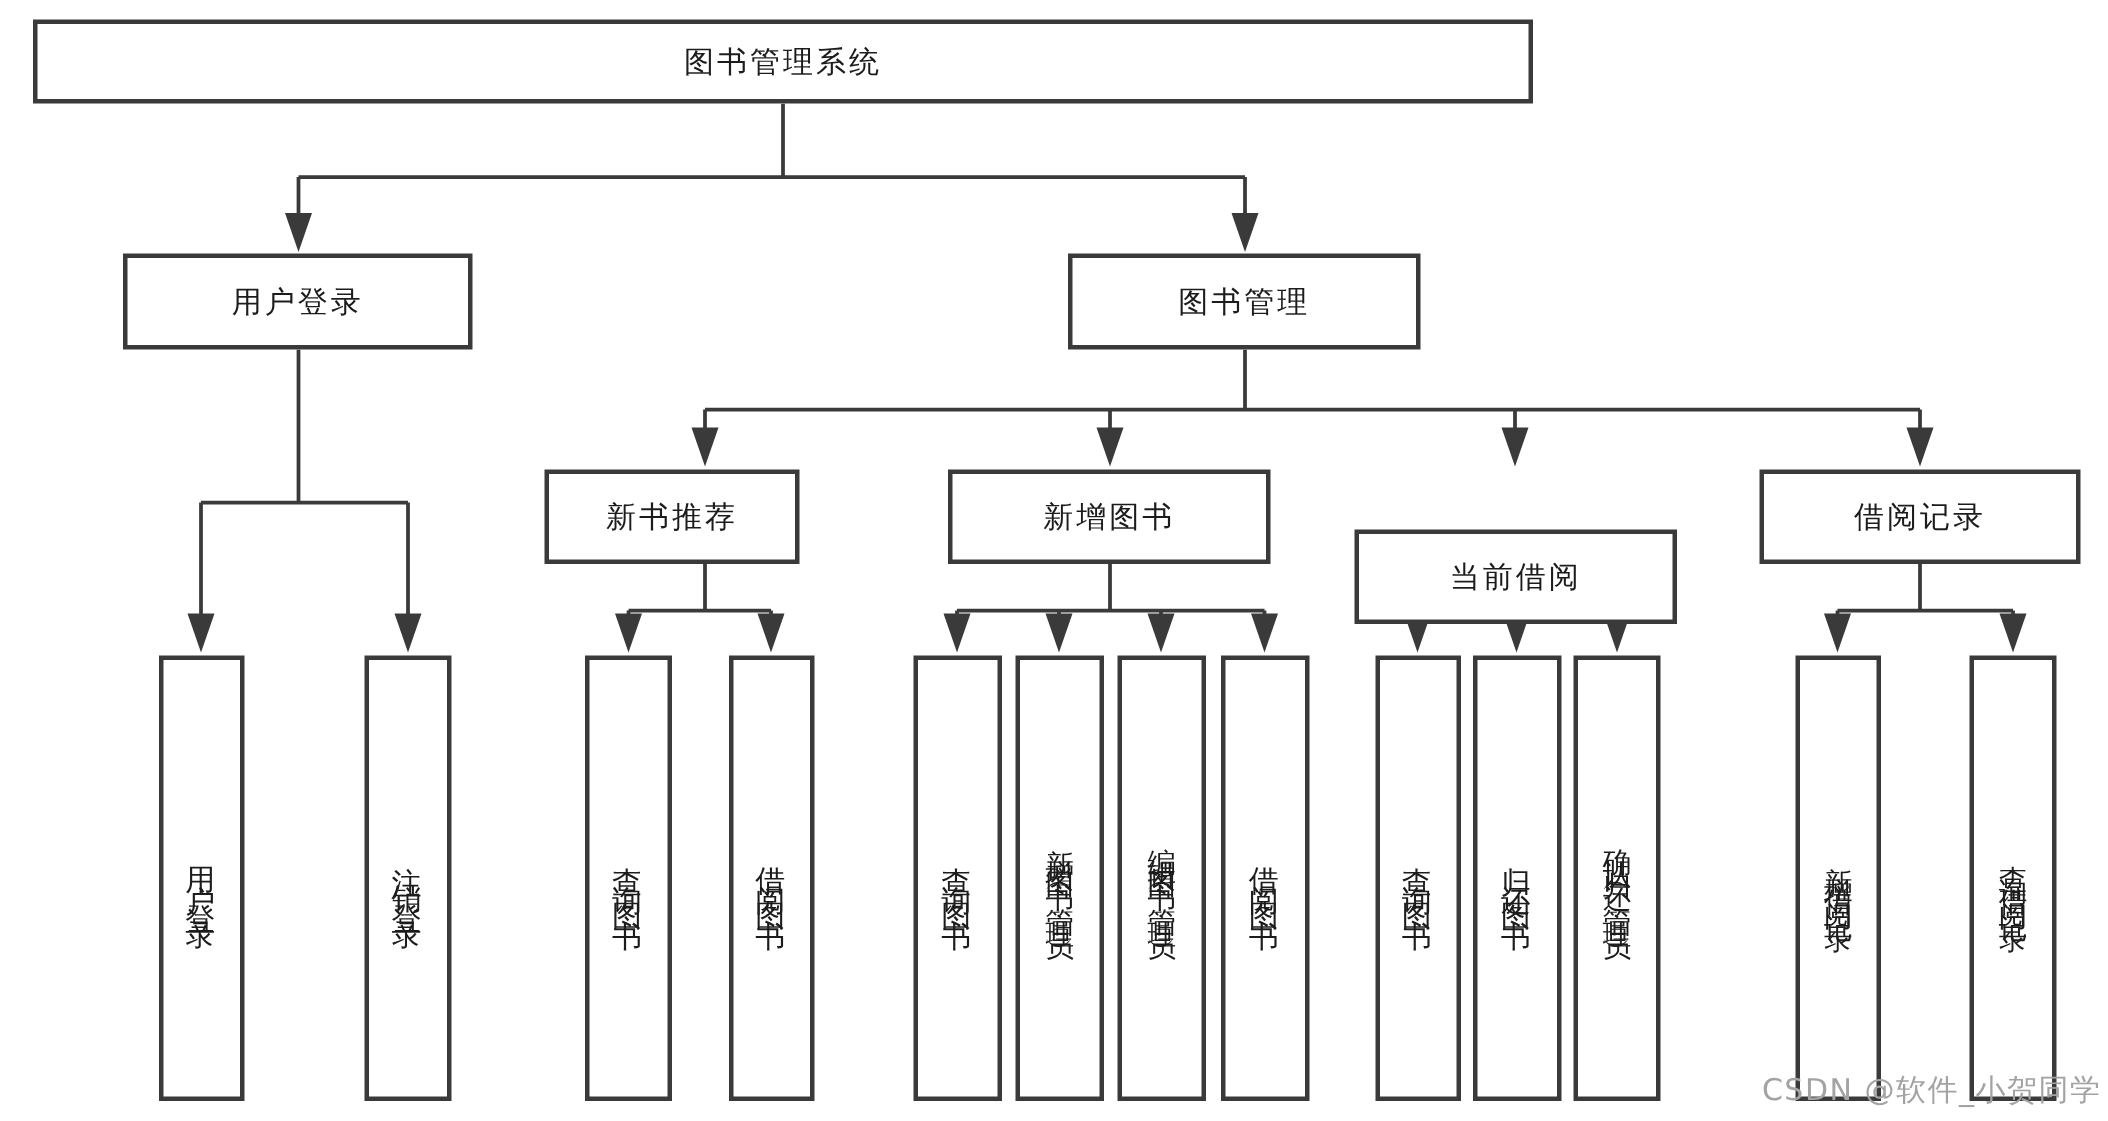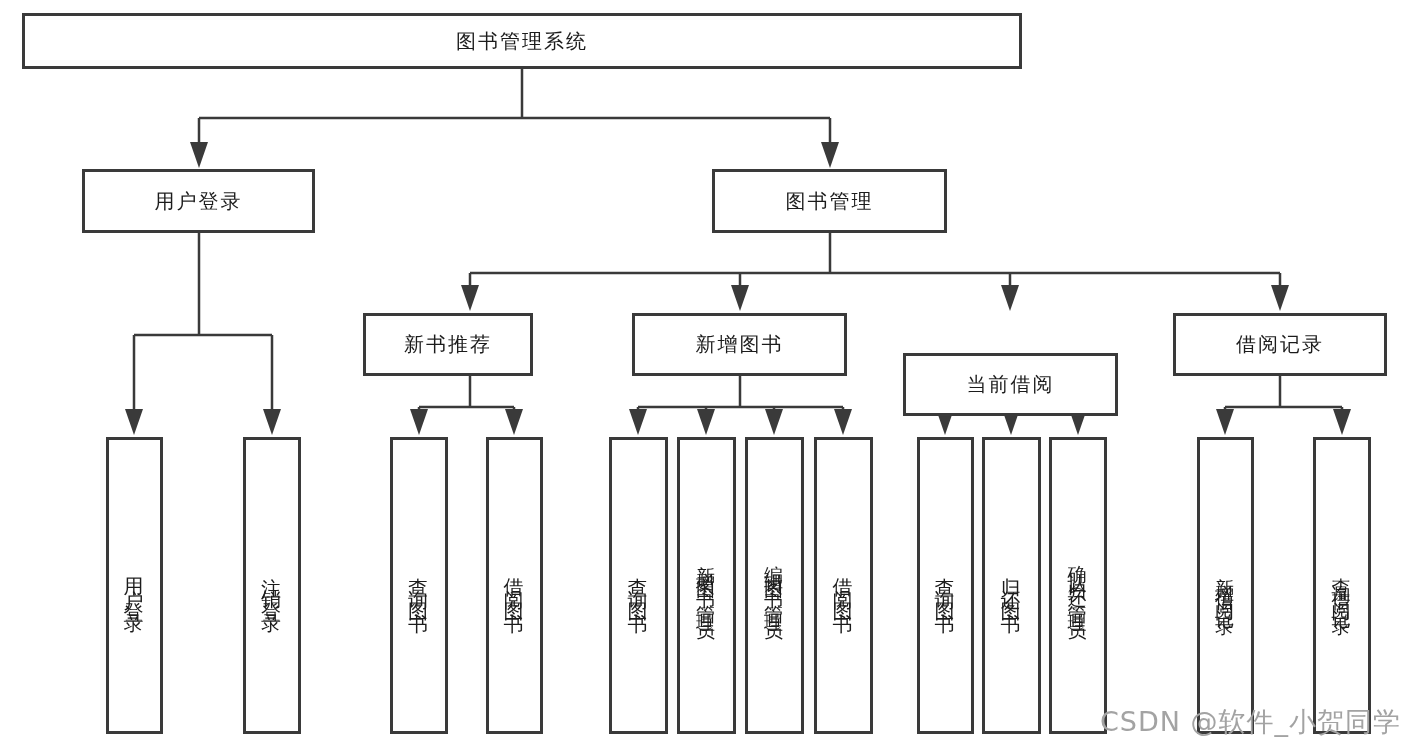--- a/index.html
+++ b/index.html
@@ -30,21 +30,21 @@
     text-orientation: mixed;
     white-space: nowrap;
     letter-spacing: 12px;
     font-size: 20px;
   }
   .vt.tight { letter-spacing: 8px; font-size: 19px; }
   .watermark {
     position: absolute;
     right: 4px;
     bottom: 7px;
-    font-size: 27px;
+    font-size: 20px;
     letter-spacing: 1px;
     color: #a3a3a3;
     z-index: 5;
   }
 </style>
 </head>
 <body>
 
 <div id="stage">
 

